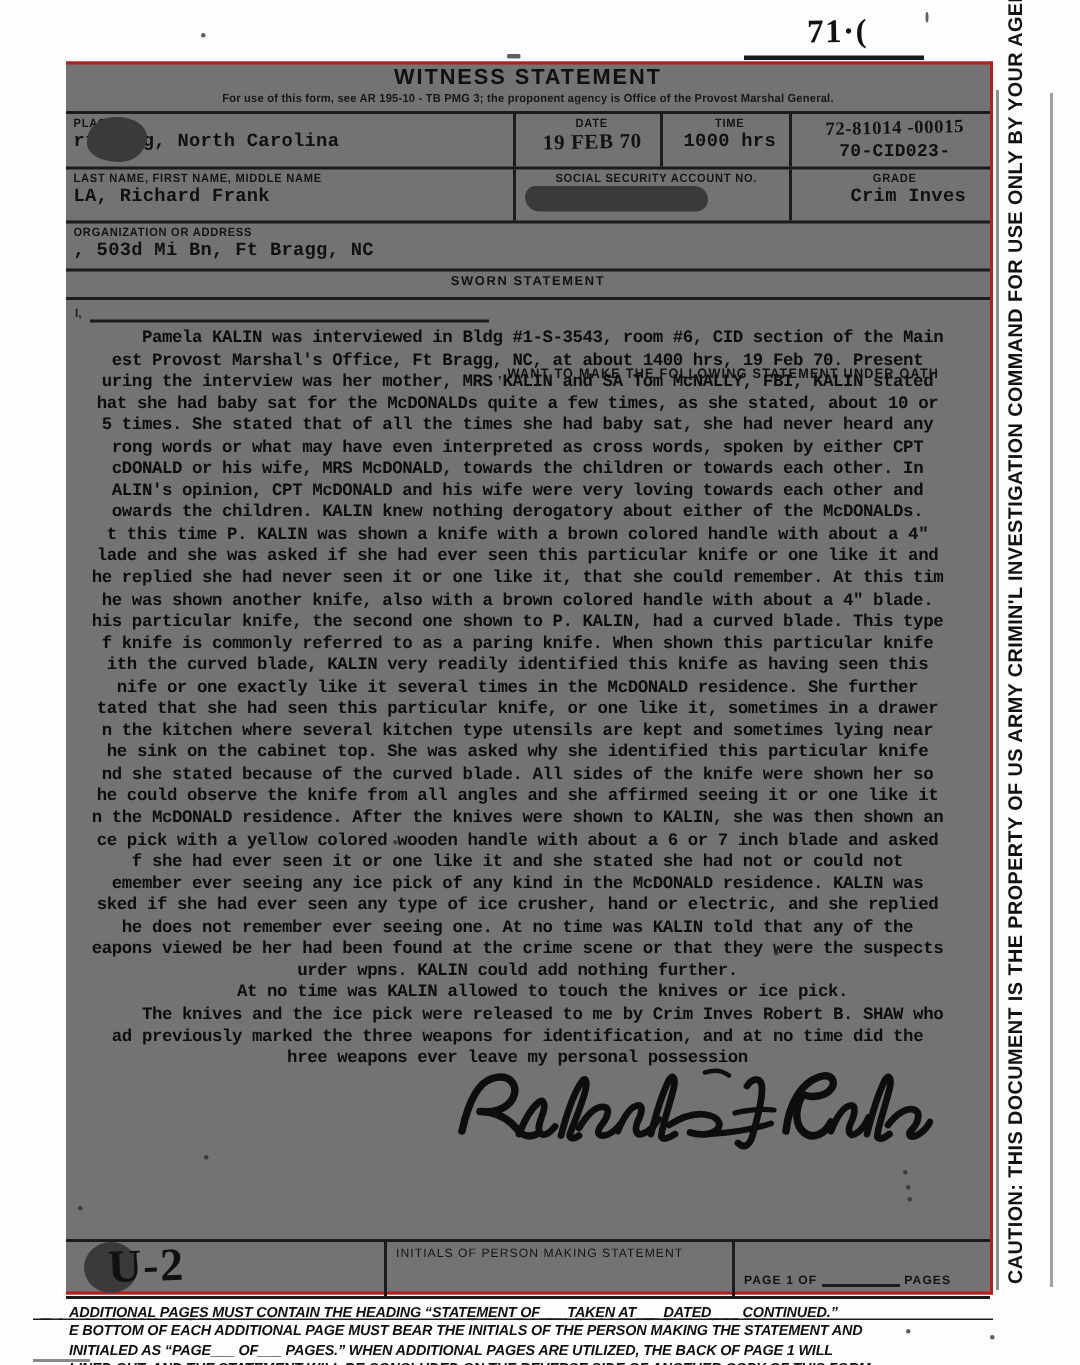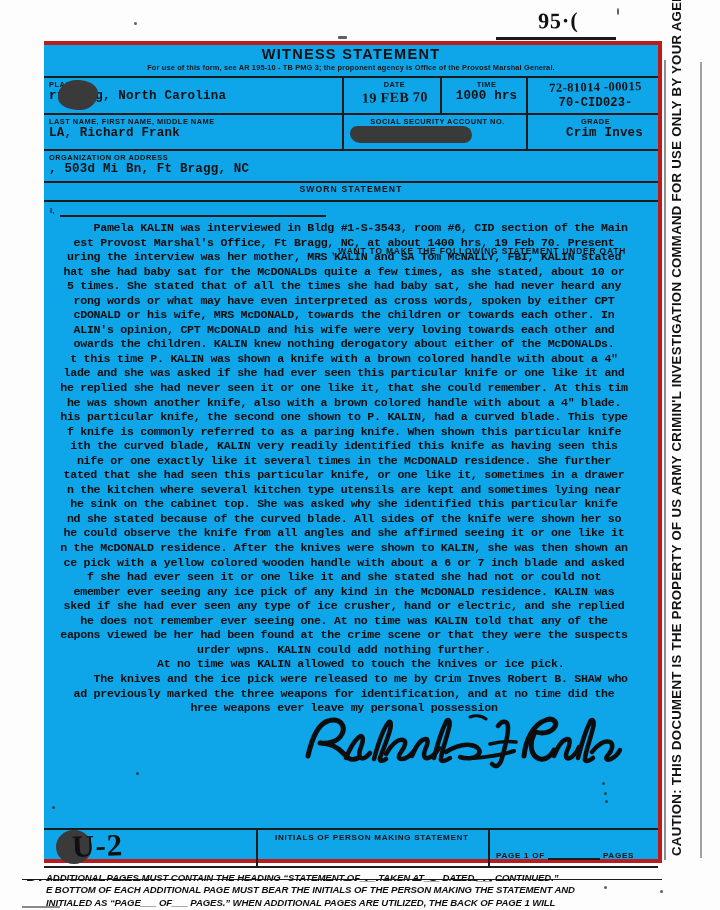--- a/index.html
+++ b/index.html
@@ -20,21 +20,21 @@
     font-size:22px;color:#111;letter-spacing:1px;
     transform:rotate(-1deg);
   }
   .pagenum-rule{
     position:absolute;left:496px;top:37px;width:120px;height:3px;background:#1a1a1a;
   }
 
   
   .doc{
     position:absolute;left:44px;top:41px;width:618px;height:822px;
-    border:4px solid #b91c1c;background:#0ea5e9;
+    border:2px solid #b91c1c;background:#737373;
     box-sizing:border-box;
   }
   .doc.clipleft{border-left:none;}
 
   
   .titlebar{height:31px;border-bottom:2px solid #1b1b1b;position:relative;}
   .doctitle{
     position:absolute;left:0;right:0;top:1px;text-align:center;
     font-family:"Liberation Sans",sans-serif;font-weight:bold;
     font-size:14.5px;letter-spacing:1.3px;color:#101010;
@@ -118,21 +118,21 @@
   .botrow{display:flex;border-top:2px solid #1b1b1b;border-bottom:2px solid #1b1b1b;height:36px;}
   .botrow .c1{width:212px;position:relative;}
   .botrow .c2{width:230px;border-left:2px solid #1b1b1b;position:relative;}
   .botrow .c3{flex:1;border-left:2px solid #1b1b1b;position:relative;}
   .exh{
     position:absolute;left:28px;top:-2px;
     font-family:"Liberation Serif",serif;font-weight:bold;font-size:31px;color:#101010;
     letter-spacing:1px;transform:rotate(-2deg);
   }
   .exhblob{position:absolute;left:12px;top:0px;width:36px;height:34px;background:#3a3a3a;border-radius:50%;}
-  .initlab{position:absolute;left:6px;top:3px;font-weight:bold;font-size:8.1px;letter-spacing:.7px;color:#131313;margin-left:11px;}
+  .initlab{position:absolute;left:6px;top:3px;font-weight:normal;font-size:8.1px;letter-spacing:.7px;color:#131313;}
   .pagelab{position:absolute;left:6px;top:19px;font-weight:bold;font-size:8.1px;letter-spacing:.7px;color:#131313;text-align:center;}
   .pagelab .ul{display:inline-block;width:52px;border-bottom:2px solid #1b1b1b;height:9px;margin:0 3px;vertical-align:-2px;}
 
   
   .foot{
     padding:4px 4px 3px 2px;border-bottom:2px solid #1b1b1b;
     font-family:"Liberation Sans",sans-serif;font-style:italic;font-weight:bold;
     font-size:9.6px;line-height:12.6px;color:#0f0f0f;letter-spacing:-0.1px;
     white-space:pre-line;
   }
@@ -167,21 +167,21 @@
 <body>
 
 <div class="page">
 
   <div class="speck" style="left:134px;top:22px;width:3px;height:3px;"></div>
   <div class="speck" style="left:617px;top:8px;width:2px;height:7px;"></div>
   <div class="speck" style="left:338px;top:36px;width:9px;height:3px;border-radius:1px;"></div>
   <div class="speck" style="left:592px;top:60px;width:3px;height:3px;"></div>
   <div class="speck" style="left:640px;top:64px;width:3px;height:3px;"></div>
 
-  <div class="pagenum">95·(</div>
+  <div class="pagenum">71·(</div>
   <div class="pagenum-rule"></div>
 
   <div class="cautionbar"></div>
   <div class="cautionbar2"></div>
   <div class="caution">CAUTION: THIS DOCUMENT IS THE PROPERTY OF US ARMY CRIMIN'L INVESTIGATION COMMAND FOR USE ONLY BY YOUR AGENC</div>
 
   <div class="doc clipleft">
 
     <div class="titlebar">
       <div class="doctitle">WITNESS STATEMENT</div>

